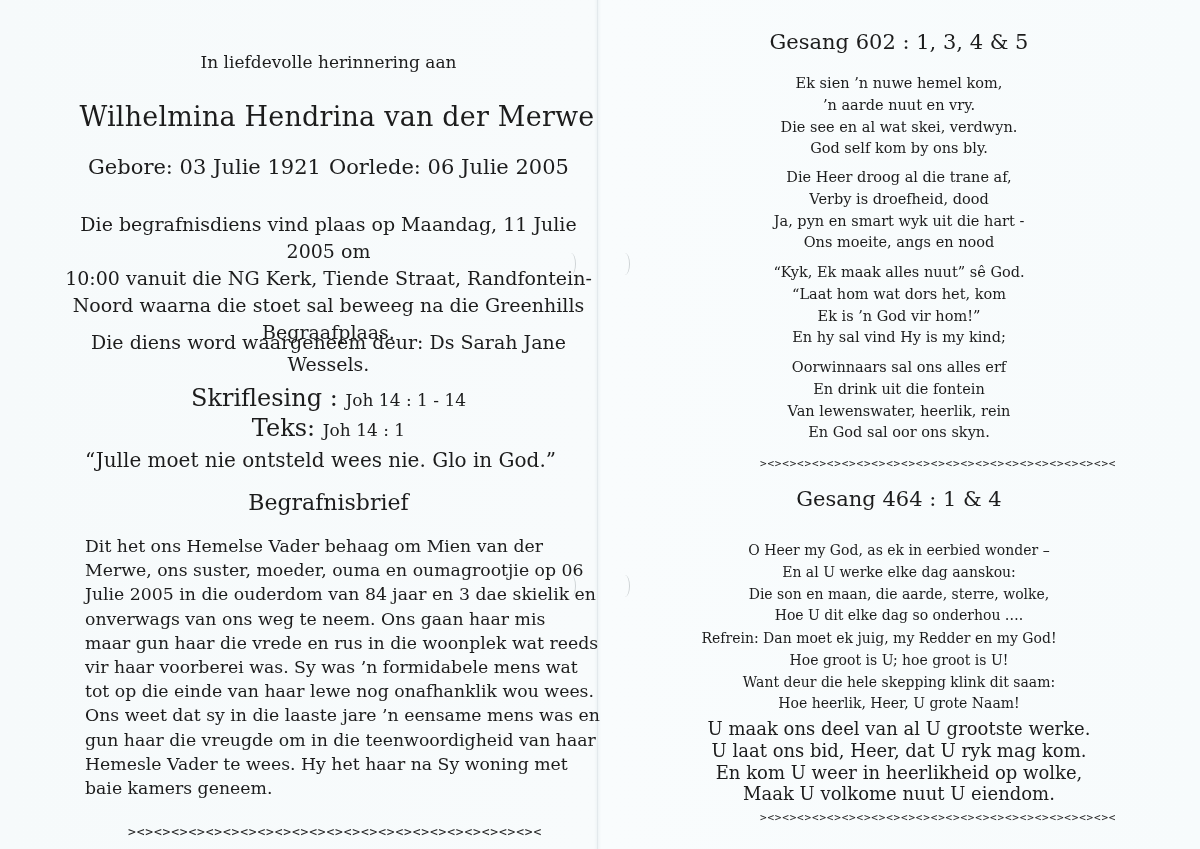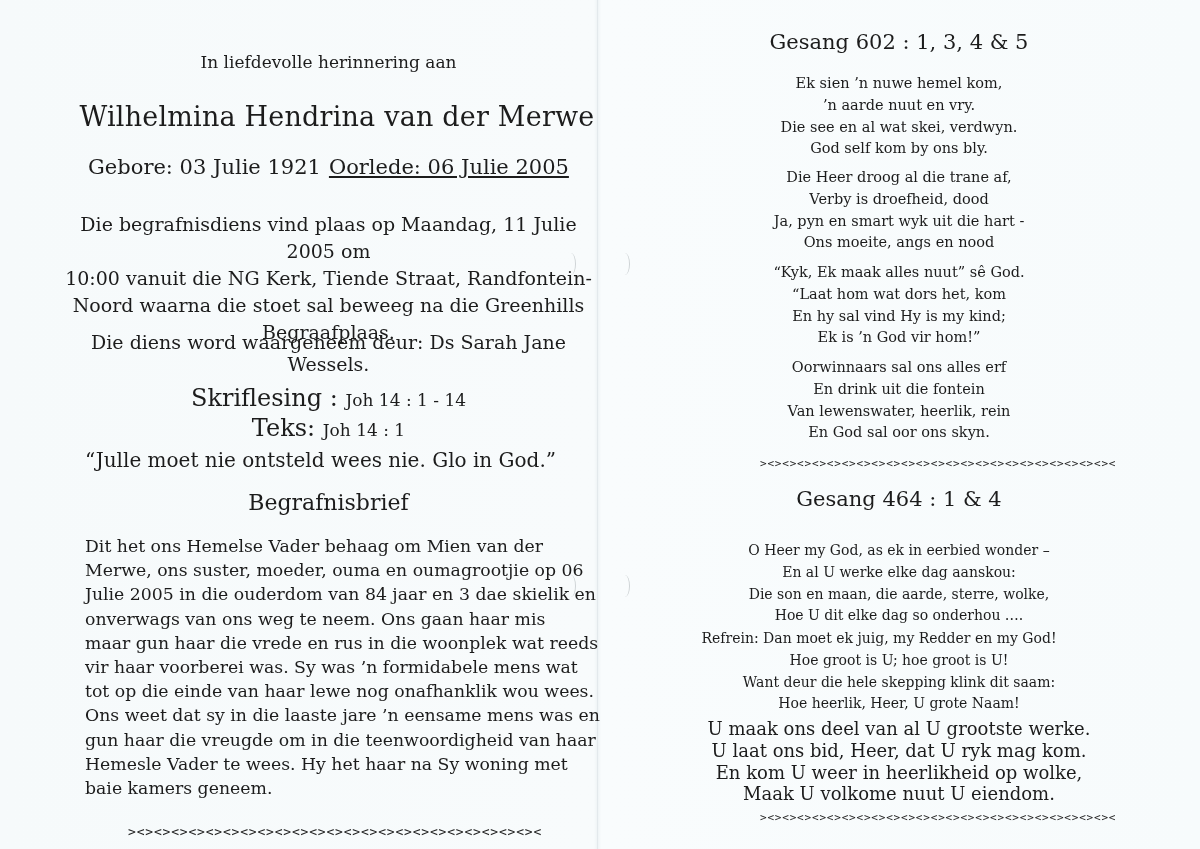--- a/index.html
+++ b/index.html
@@ -22,21 +22,21 @@
     .left-page { left: 0; width: 597px; }
     .right-page { left: 598px; width: 602px; }
 
     .center { text-align: center; }
     .abs { position: absolute; left: 0; right: 0; }
 
     
     .intro { top: 52px; font-size: 17px; left: 60px; right: 0; }
     .name { top: 101px; font-size: 27px; letter-spacing: 0.2px; left: 77px; right: 0; }
     .dates { top: 155px; font-size: 21px; left: 60px; right: 0; }
-    .dates span + span { margin-left: 8px; text-decoration: underline; }
+    .dates span + span { margin-left: 8px; }
     .service { top: 211px; font-size: 19px; line-height: 27px; left: 60px; right: 0; }
     .officiant { top: 331px; font-size: 19px; left: 60px; right: 0; }
     .reading { top: 384px; font-size: 24px; left: 60px; right: 0; }
     .reading .small { font-size: 17px; }
     .text-line { top: 414px; font-size: 24px; left: 60px; right: 0; }
     .text-line .small { font-size: 17px; }
     .quote { top: 448px; font-size: 20px; left: 60px; right: 16px; }
     .letter-title { top: 490px; font-size: 22px; left: 60px; right: 0; }
     .letter {
       position: absolute; top: 534px; left: 85px; width: 445px;
@@ -129,22 +129,22 @@
   </div>
   <div class="verse center v2">
     <div>Die Heer droog al die trane af,</div>
     <div>Verby is droefheid, dood</div>
     <div>Ja, pyn en smart wyk uit die hart -</div>
     <div>Ons moeite, angs en nood</div>
   </div>
   <div class="verse center v3">
     <div>“Kyk, Ek maak alles nuut” sê God.</div>
     <div>“Laat hom wat dors het, kom</div>
+    <div>Ek is ’n God vir hom!”</div>
     <div>En hy sal vind Hy is my kind;</div>
-    <div>Ek is ’n God vir hom!”</div>
   </div>
   <div class="verse center v4">
     <div>Oorwinnaars sal ons alles erf</div>
     <div>En drink uit die fontein</div>
     <div>Van lewenswater, heerlik, rein</div>
     <div>En God sal oor ons skyn.</div>
   </div>
 
   <div class="divider right-divider-1">&gt;&lt;&gt;&lt;&gt;&lt;&gt;&lt;&gt;&lt;&gt;&lt;&gt;&lt;&gt;&lt;&gt;&lt;&gt;&lt;&gt;&lt;&gt;&lt;&gt;&lt;&gt;&lt;&gt;&lt;&gt;&lt;&gt;&lt;&gt;&lt;&gt;&lt;&gt;&lt;&gt;&lt;&gt;&lt;&gt;&lt;&gt;&lt;</div>
 

